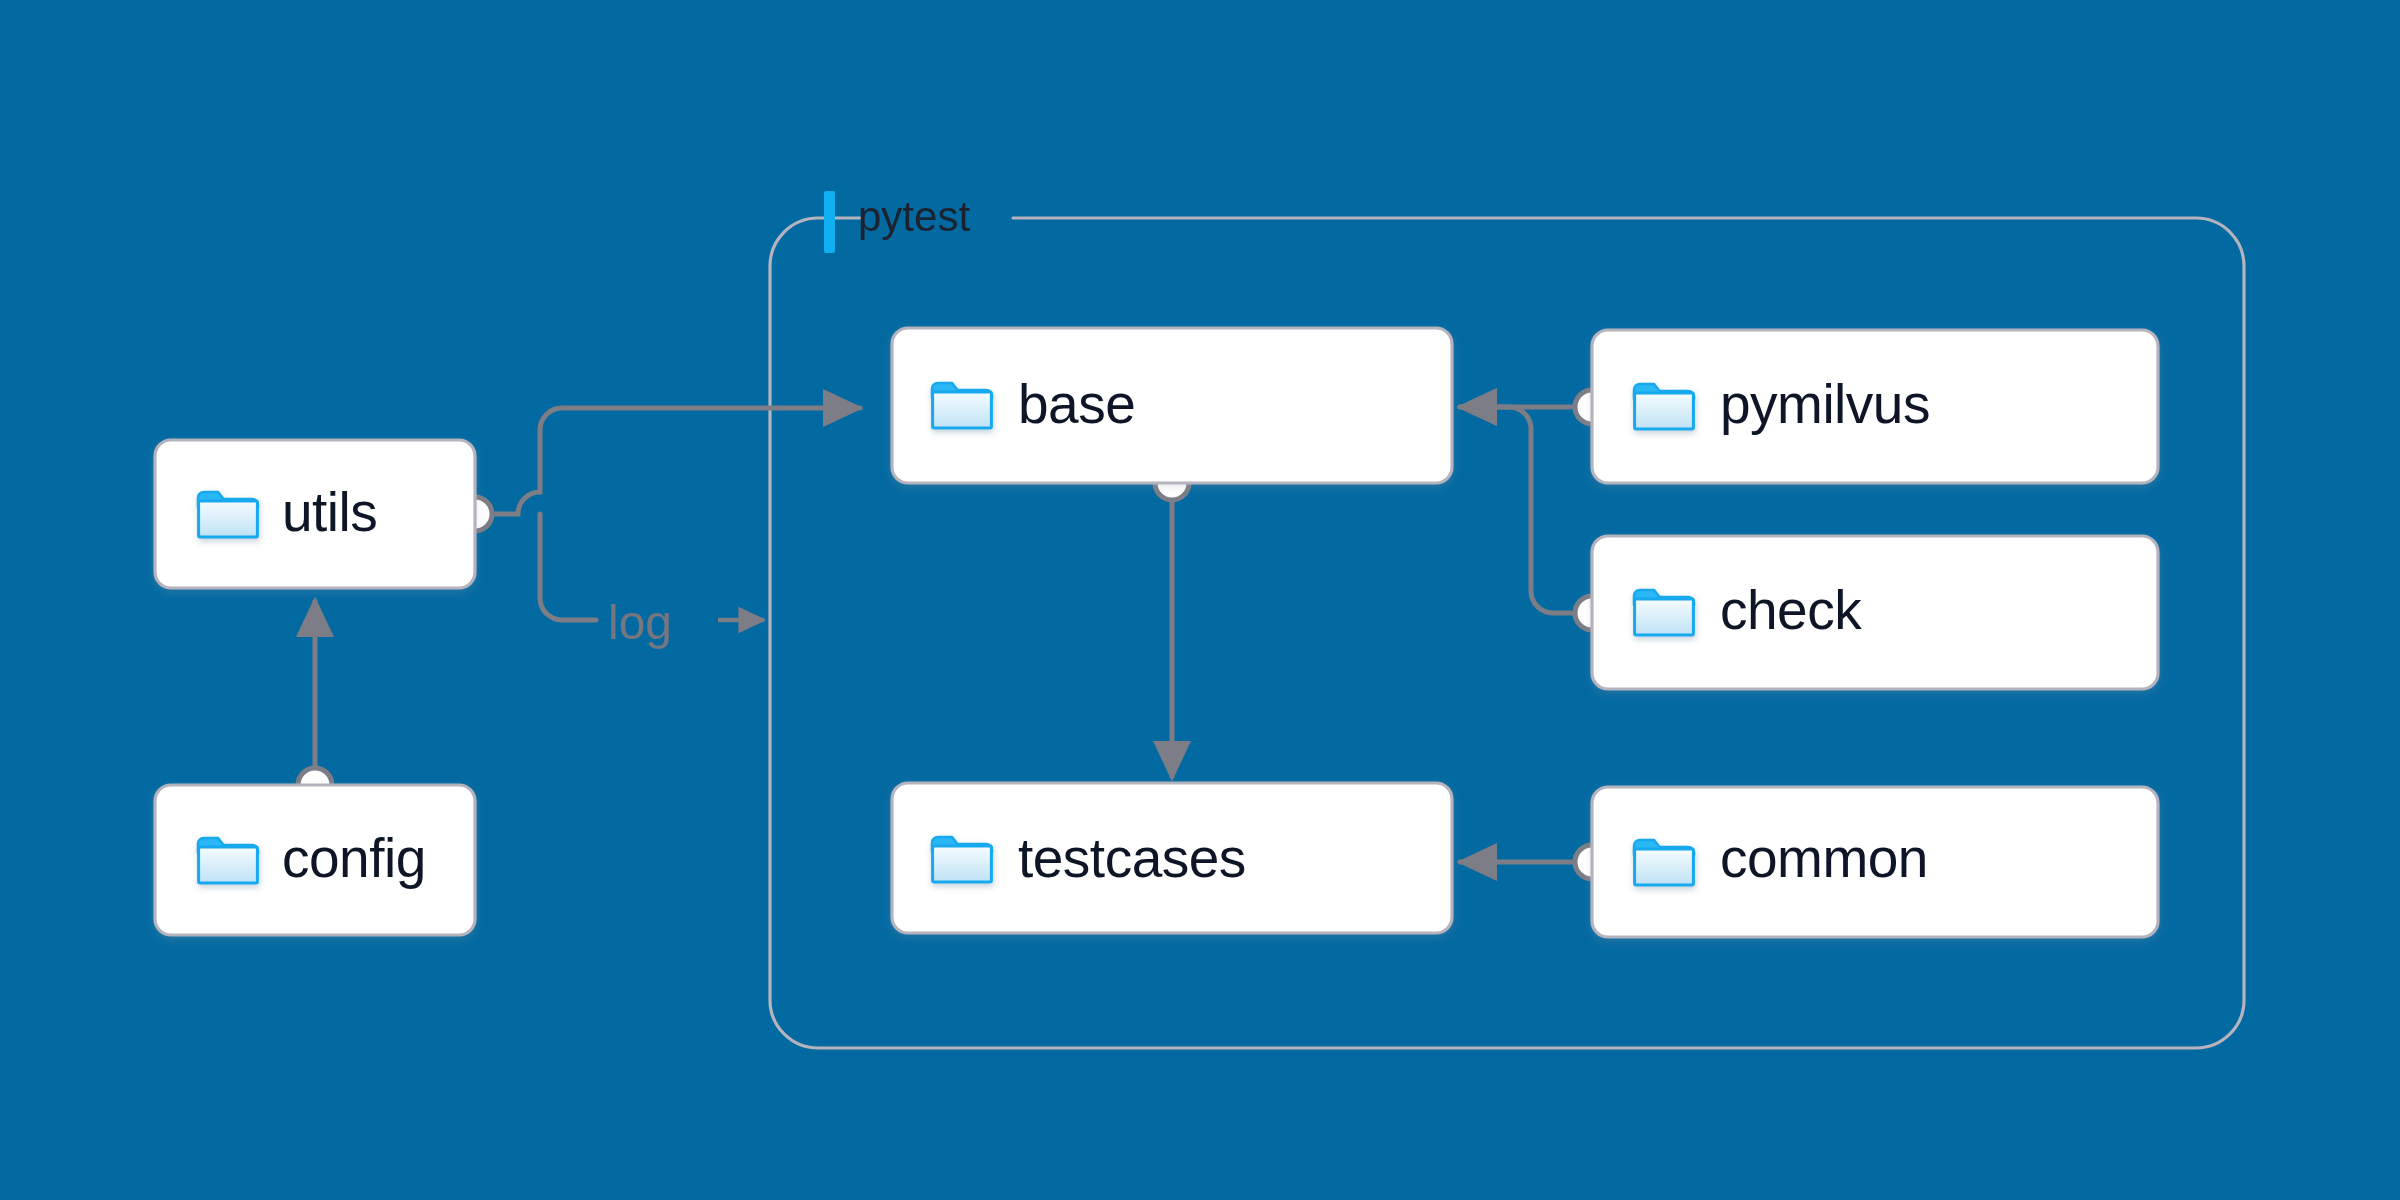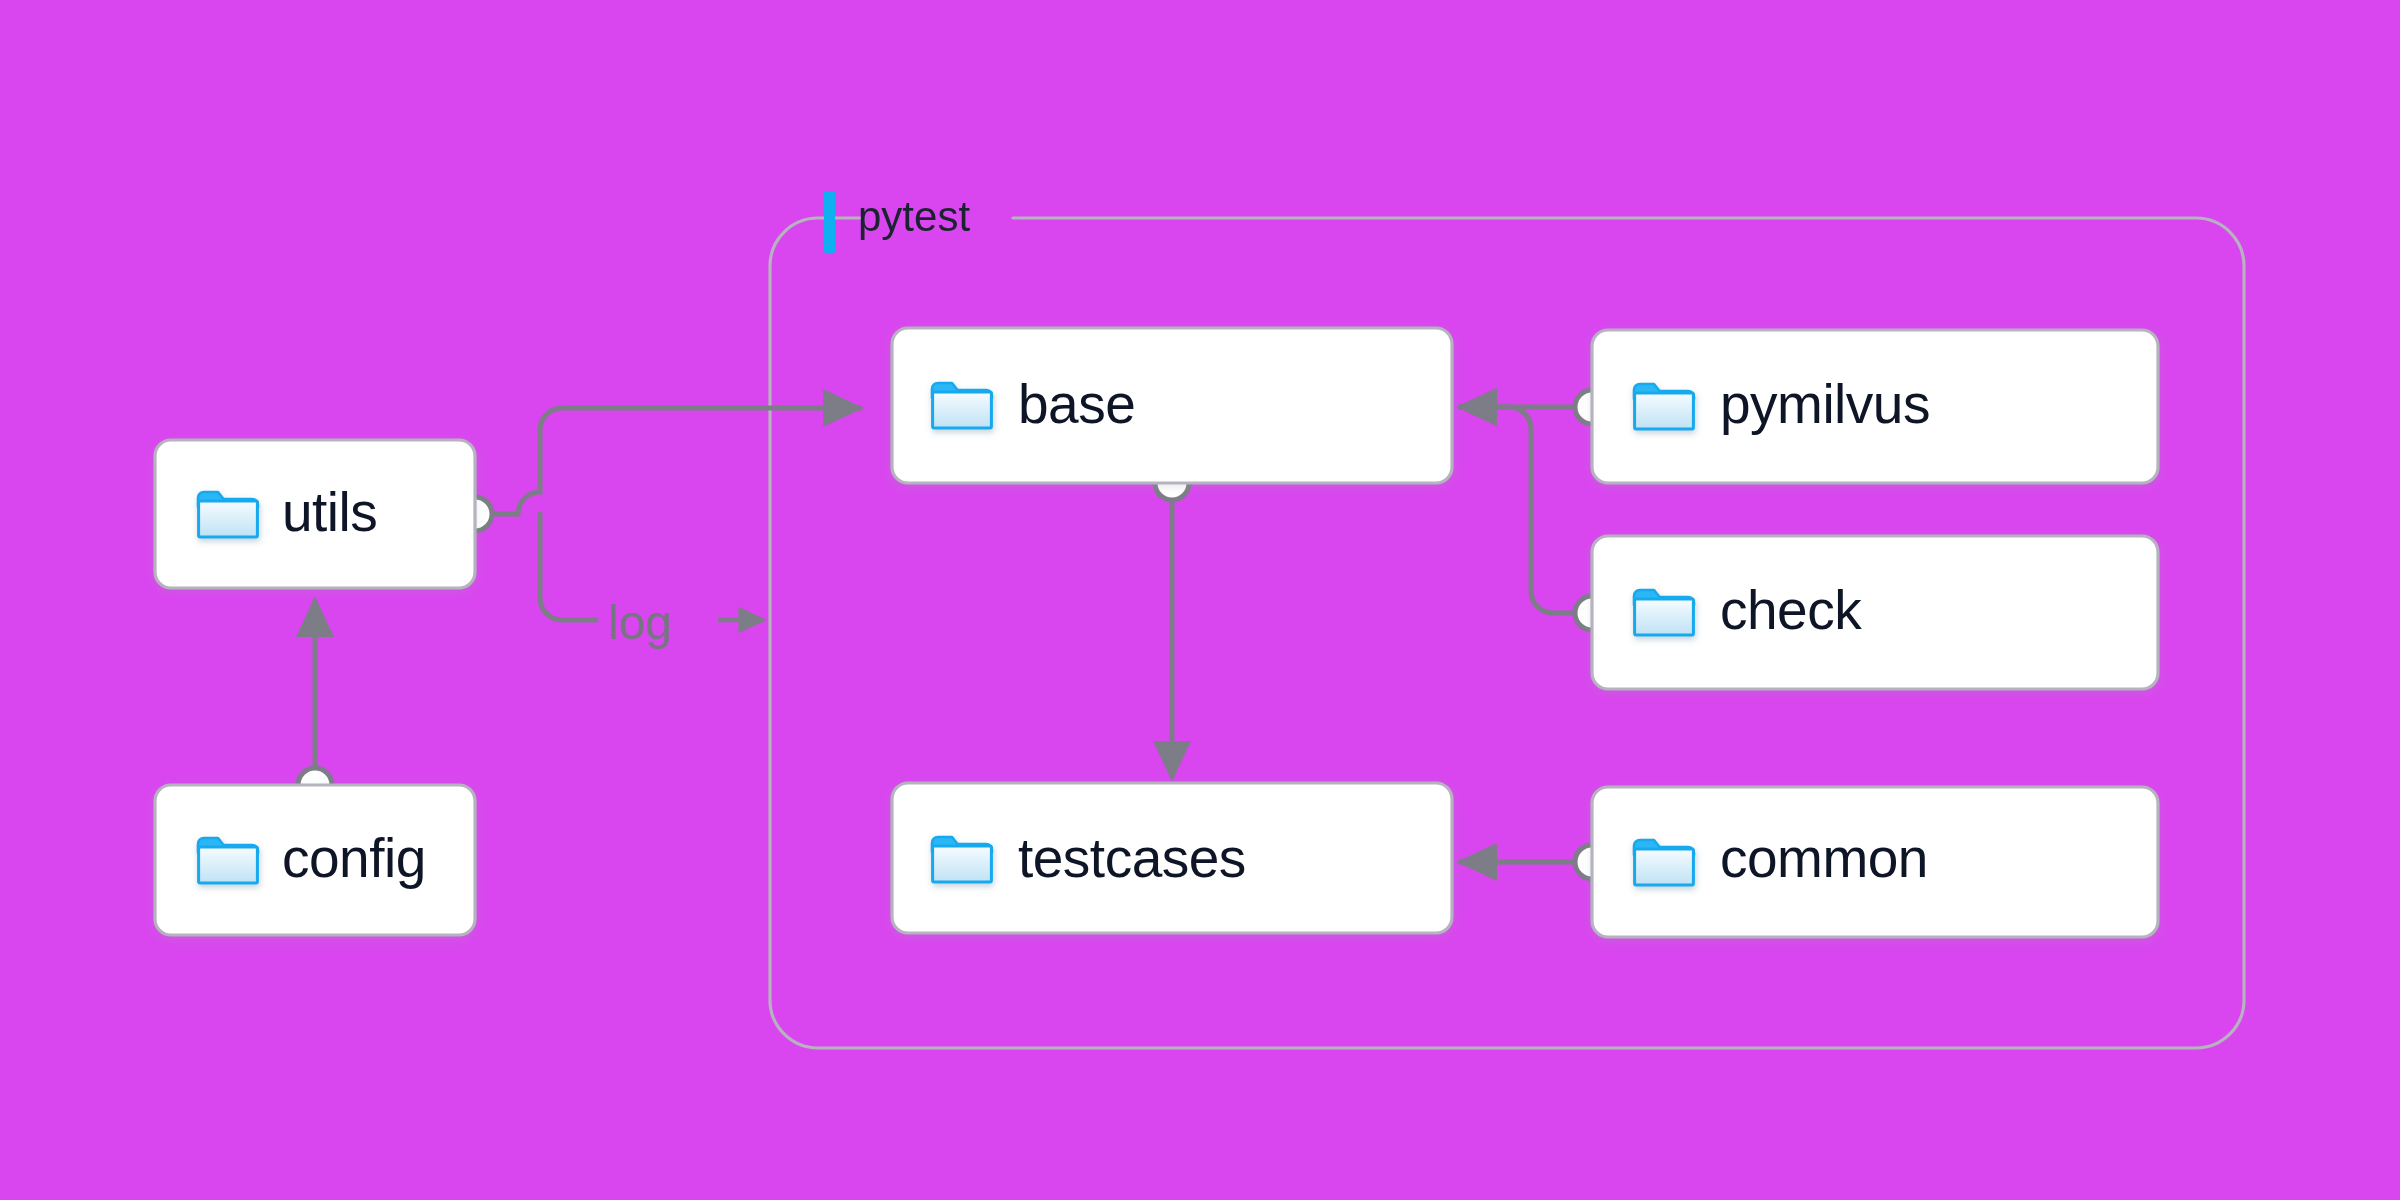--- a/index.html
+++ b/index.html
@@ -10,21 +10,21 @@
   body {
     width: 2400px;
     height: 1200px;
     font-family: "Liberation Sans", sans-serif;
     overflow: hidden;
   }
   #canvas {
     position: relative;
     width: 2400px;
     height: 1200px;
-    background: #d946ef;
+    background: #0369a1;
   }
   svg.diagram {
     position: absolute;
     top: 0; left: 0;
     width: 2400px;
     height: 1200px;
     display: block;
   }
   .node-label {
     font-family: "Liberation Sans", sans-serif;

